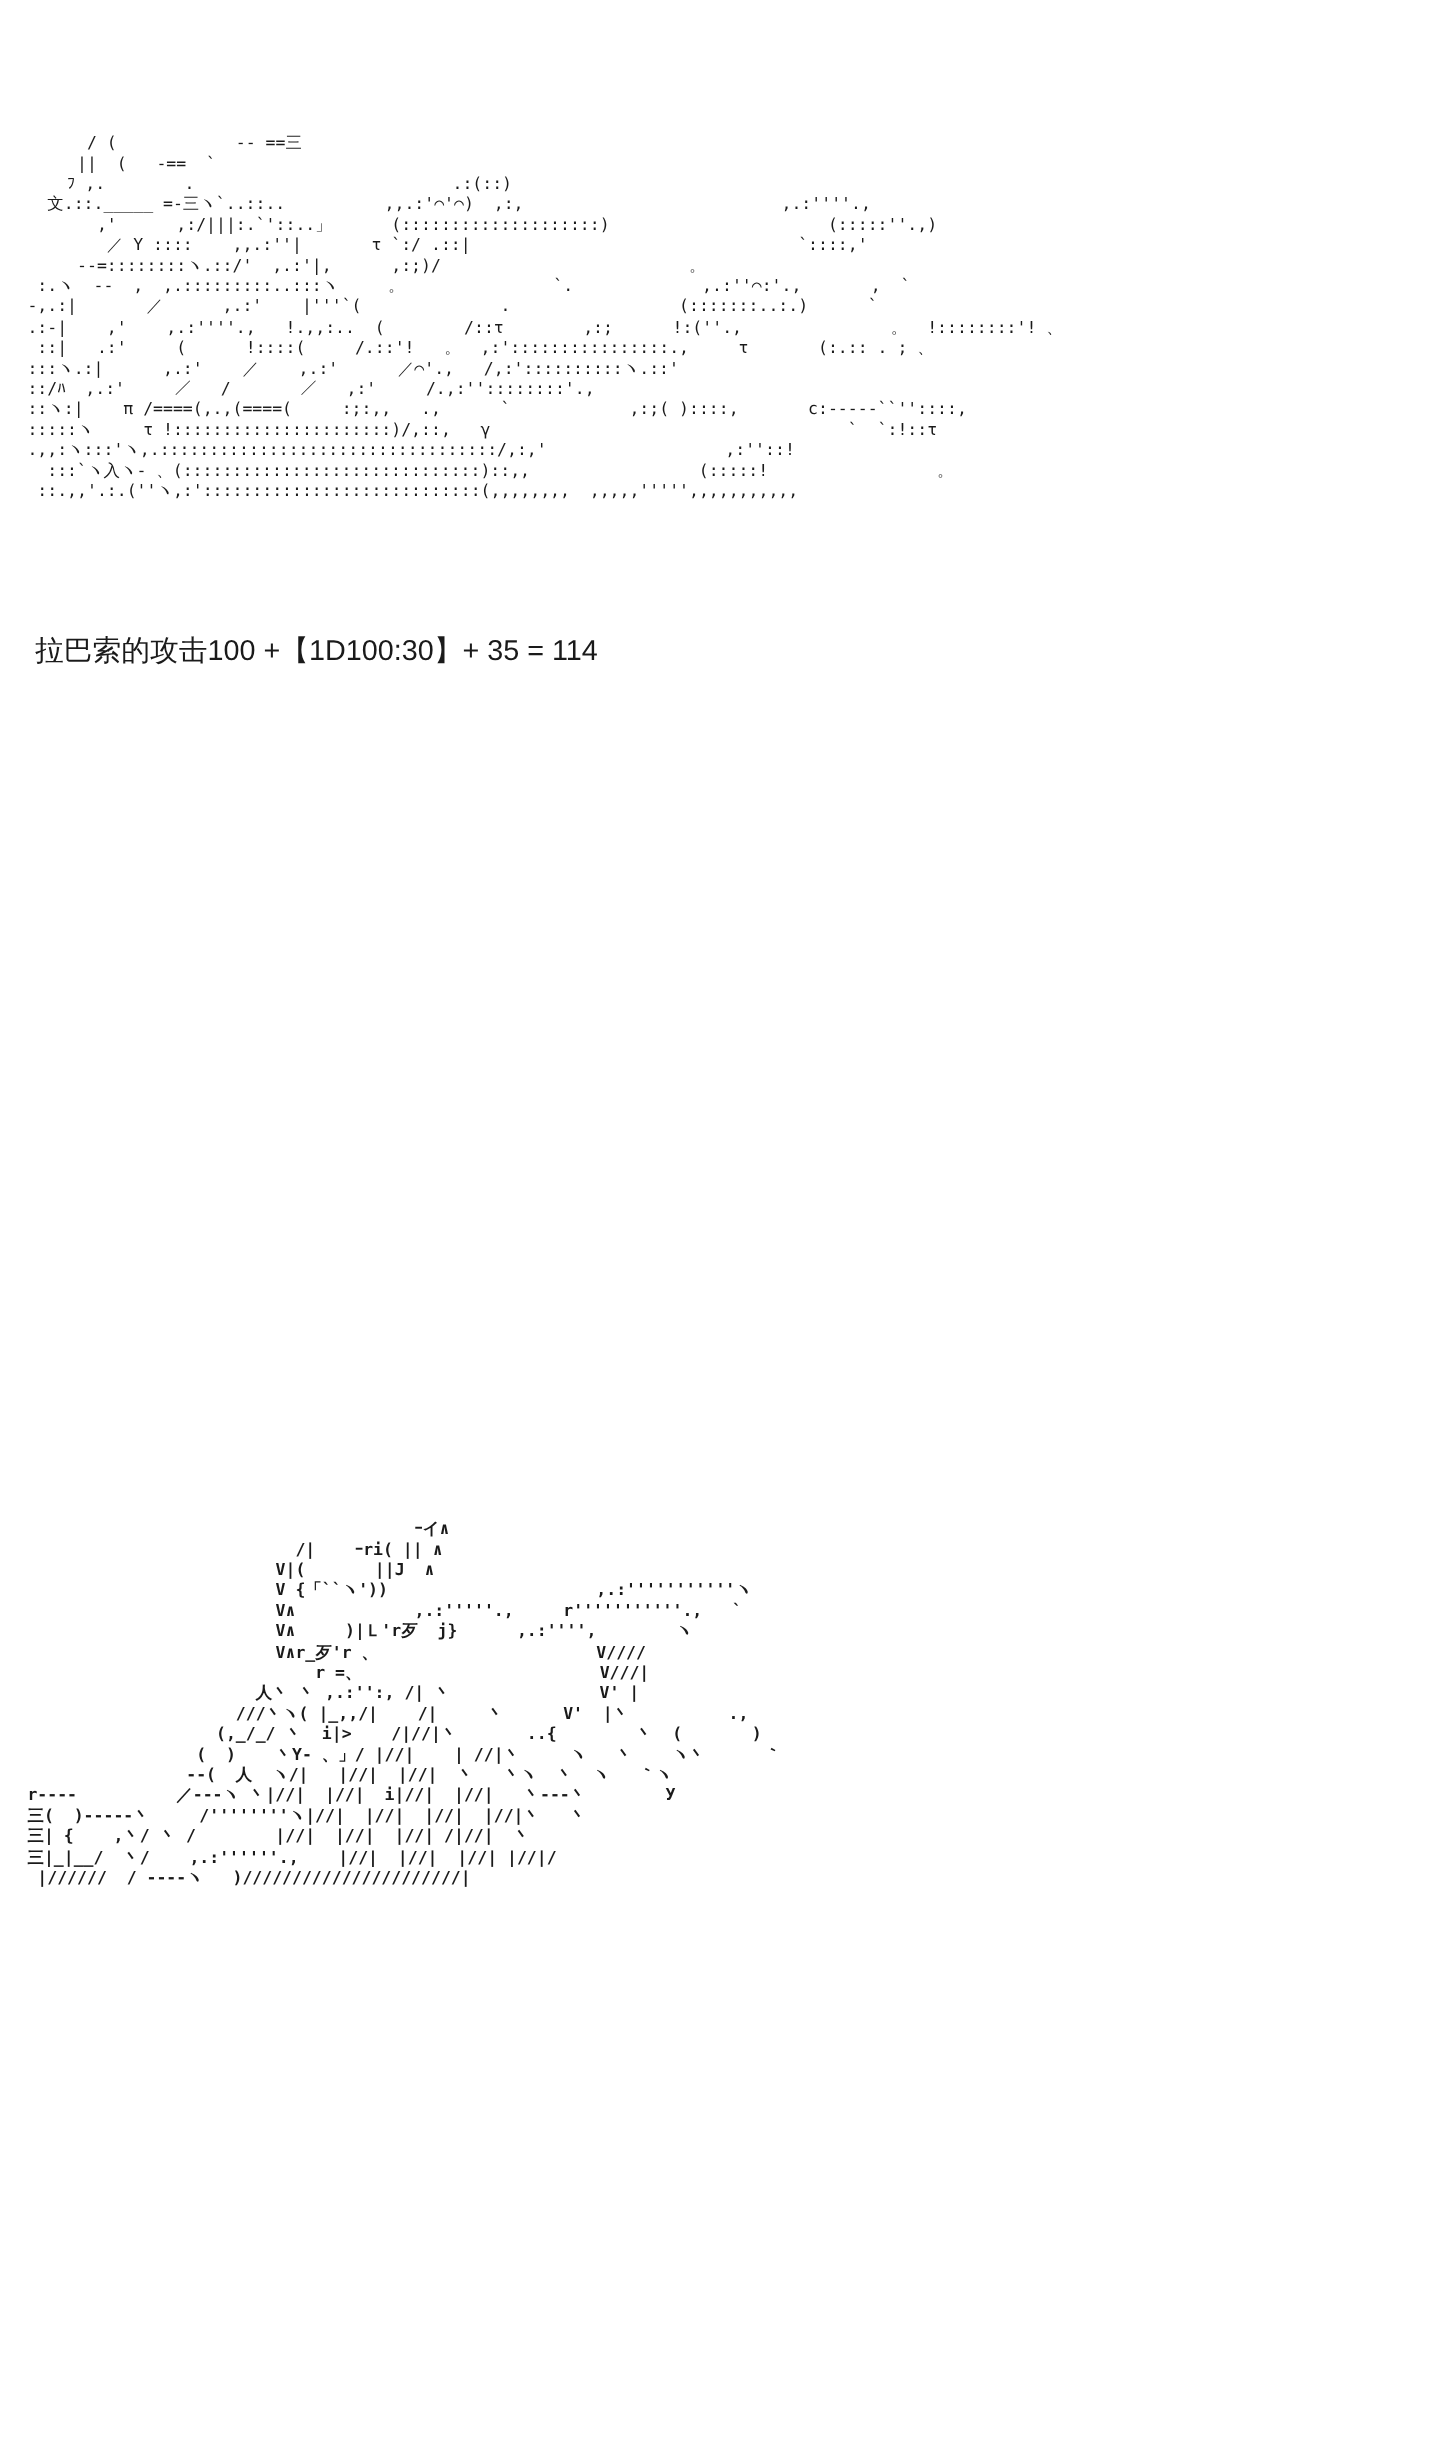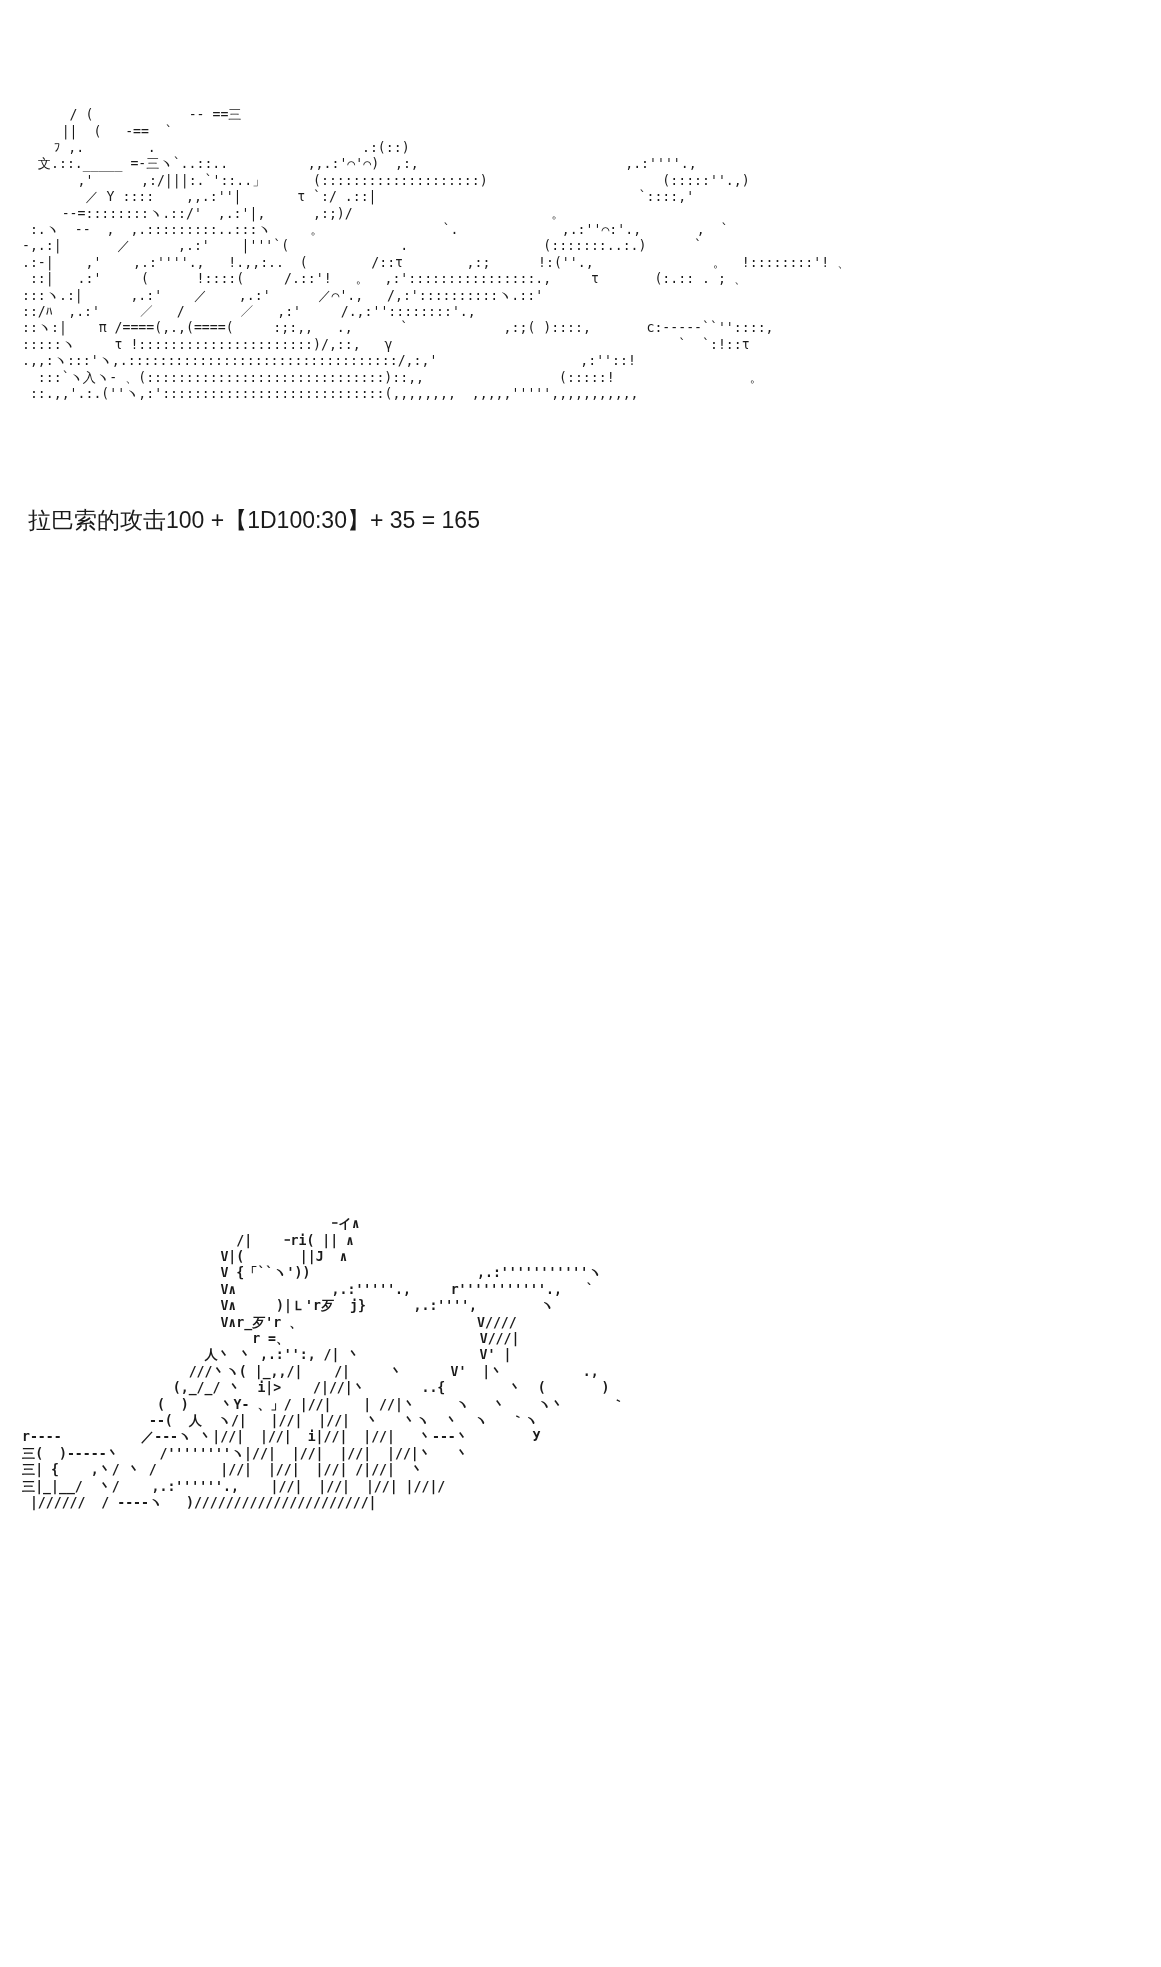--- a/index.html
+++ b/index.html
@@ -76,21 +76,21 @@
   ::|   .:'     (      !::::(     /.::'!   。  ,:'::::::::::::::::.,     τ       (:.:: . ; 、
  :::ヽ.:|      ,.:'    ／    ,.:'      ／⌒'.,   /,:'::::::::::ヽ.::'
  ::/ﾊ  ,.:'     ／   /       ／   ,:'     /.,:''::::::::'.,
  ::ヽ:|    π /====(,.,(====(     :;:,,   .,      `            ,:;( )::::,       c:-----``''::::,
  :::::ヽ     τ !::::::::::::::::::::::)/,::,   γ                                    `  `:!::τ
  .,,:ヽ:::'ヽ,.::::::::::::::::::::::::::::::::::/,:,'                  ,:''::!
    :::`ヽ入ヽ‐ 、(::::::::::::::::::::::::::::::)::,,                 (:::::!                 。
   ::.,,'.:.(''ヽ,:'::::::::::::::::::::::::::::(,,,,,,,,  ,,,,,''''',,,,,,,,,,,
 </pre>
 
-  <div class="narration" id="line-attack">拉巴索的攻击100 +【1D100:30】+ 35 = 165</div>
+  <div class="narration" id="line-attack">拉巴索的攻击100 +【1D100:30】+ 35 = 114</div>
 
   <pre class="aa" id="aa-bottom">                                        ｰイ∧
                             /|    ｰri( || ∧
                           V|(       ||J  ∧
                           V {「``ヽ'))                     ,.:'''''''''''ヽ
                           V∧            ,.:'''''.,     r'''''''''''.,   `
                           V∧     )|Ｌ'r歹  j}      ,.:'''',        ヽ
                           V∧r_歹'r 、                      V////
                               r =、                        V///|
                         人丶 丶 ,.:'':, /| 丶               V' |

